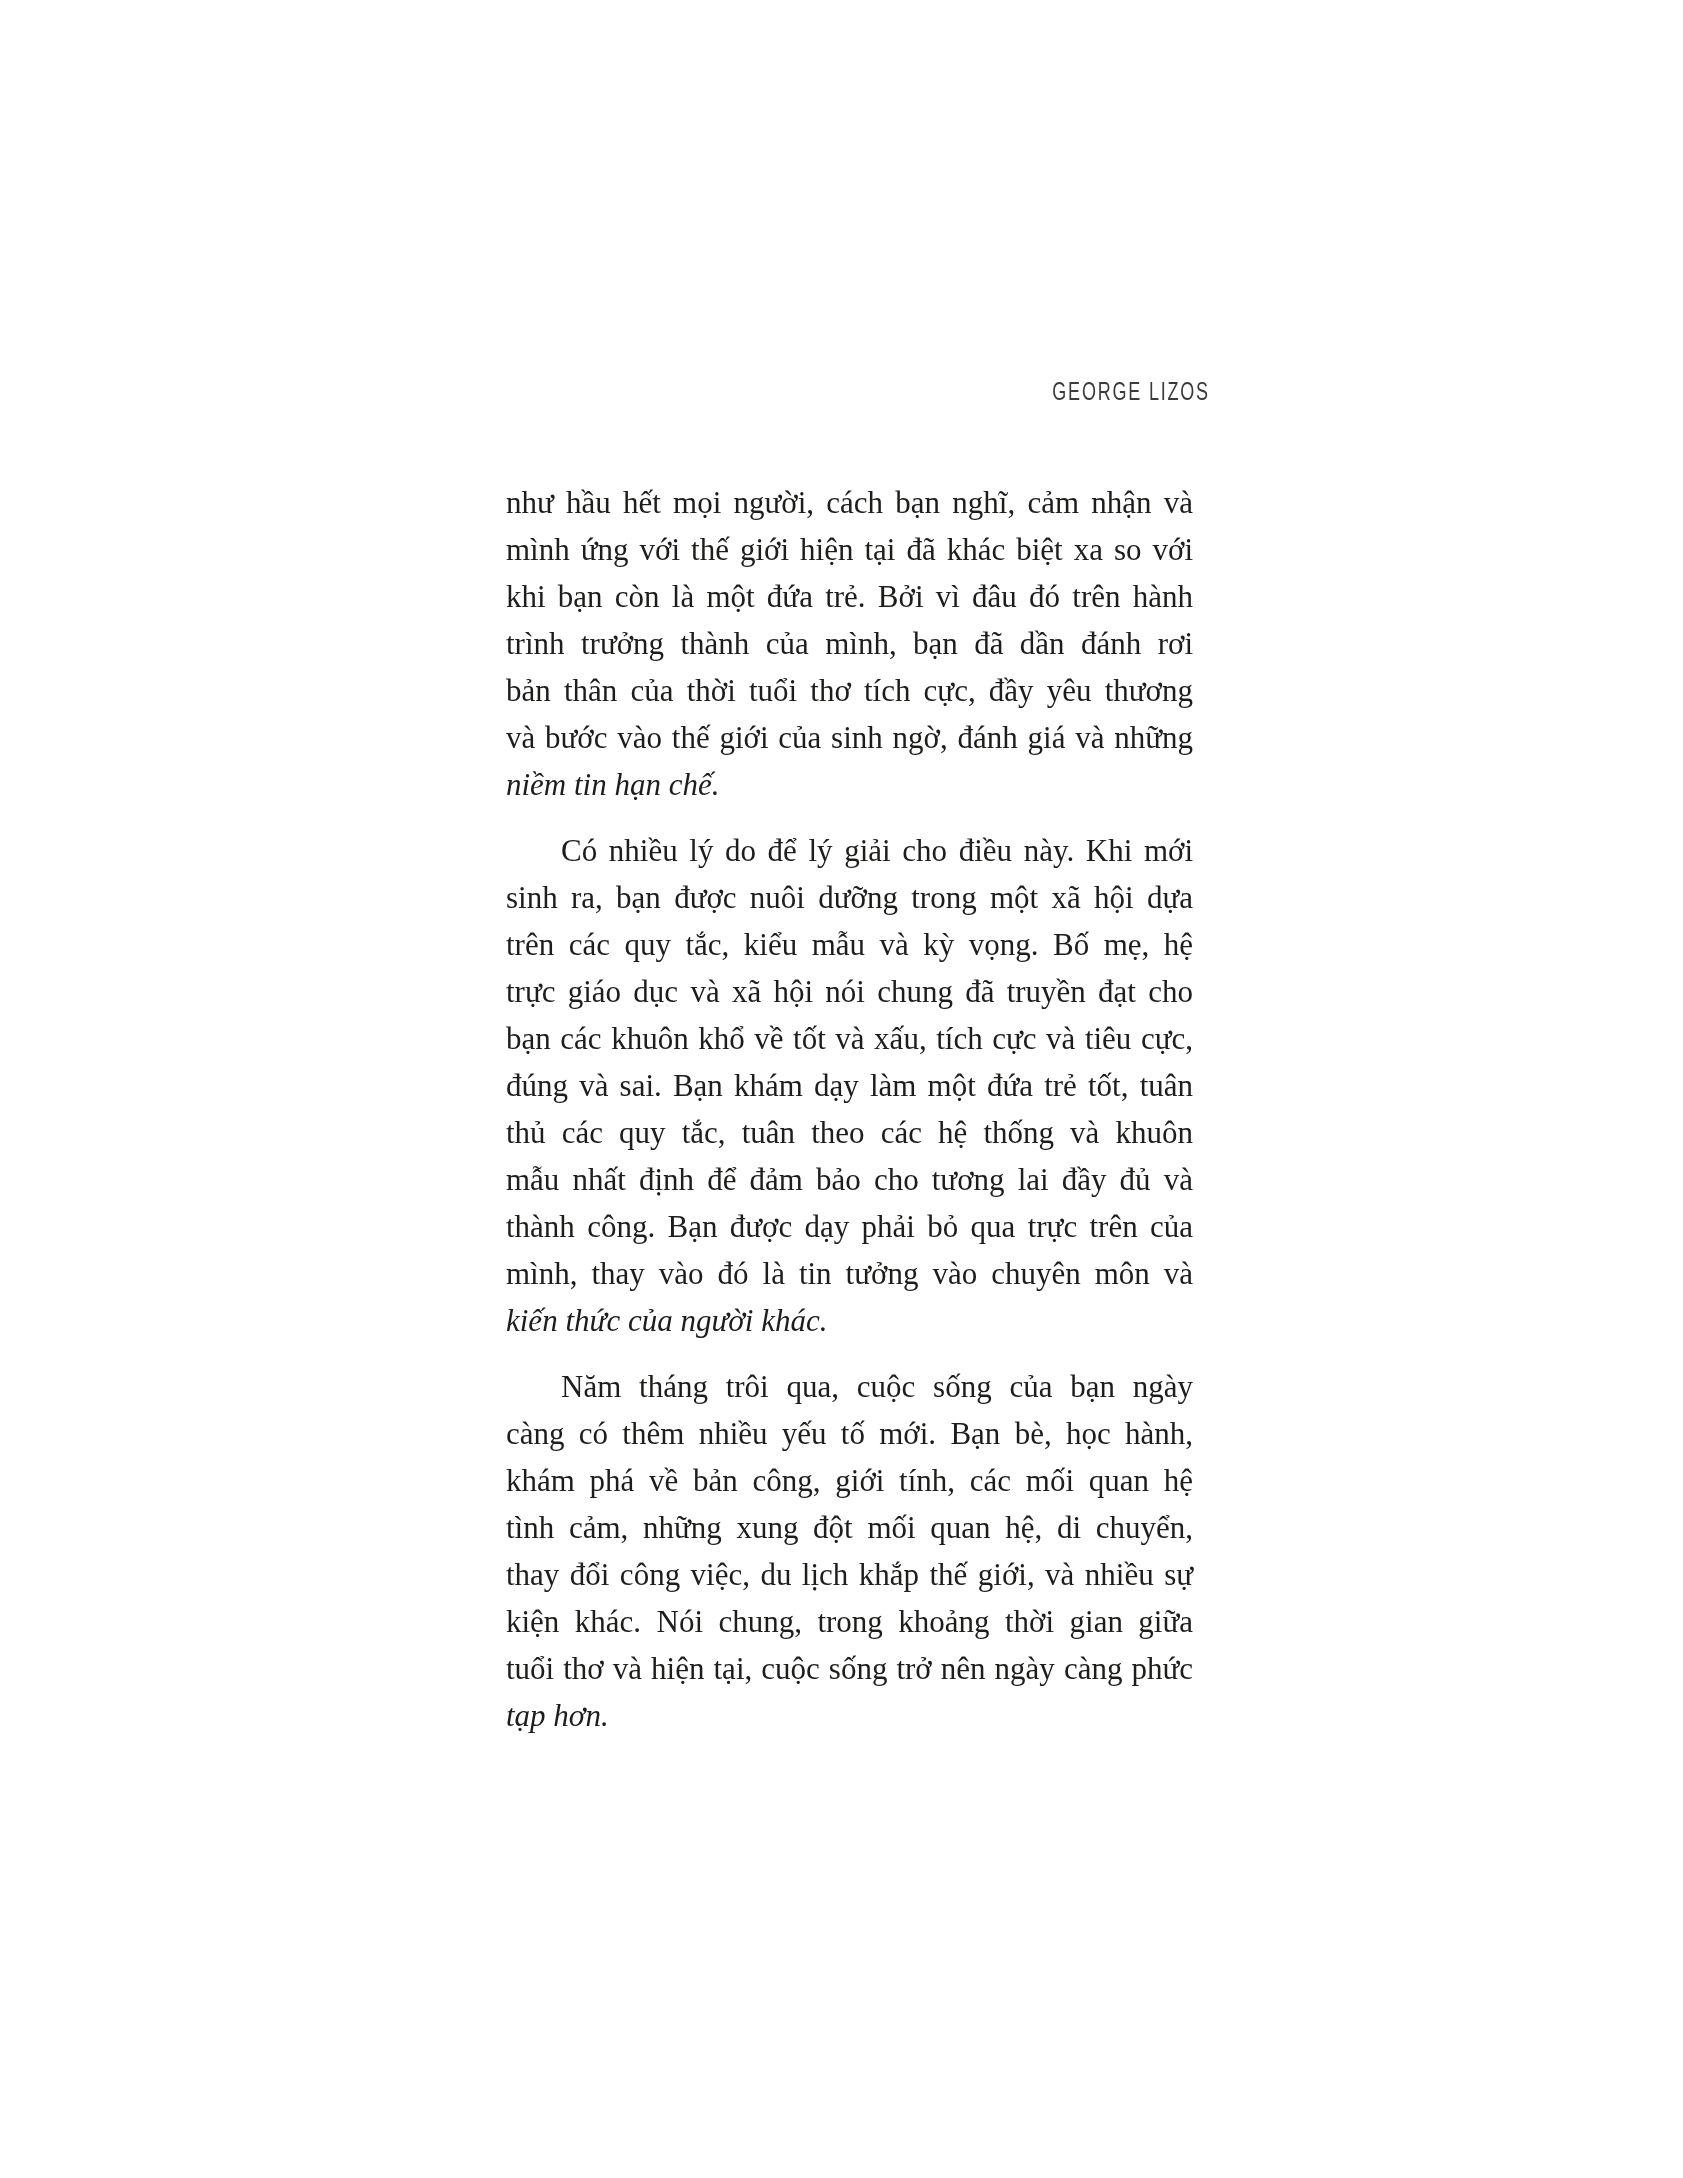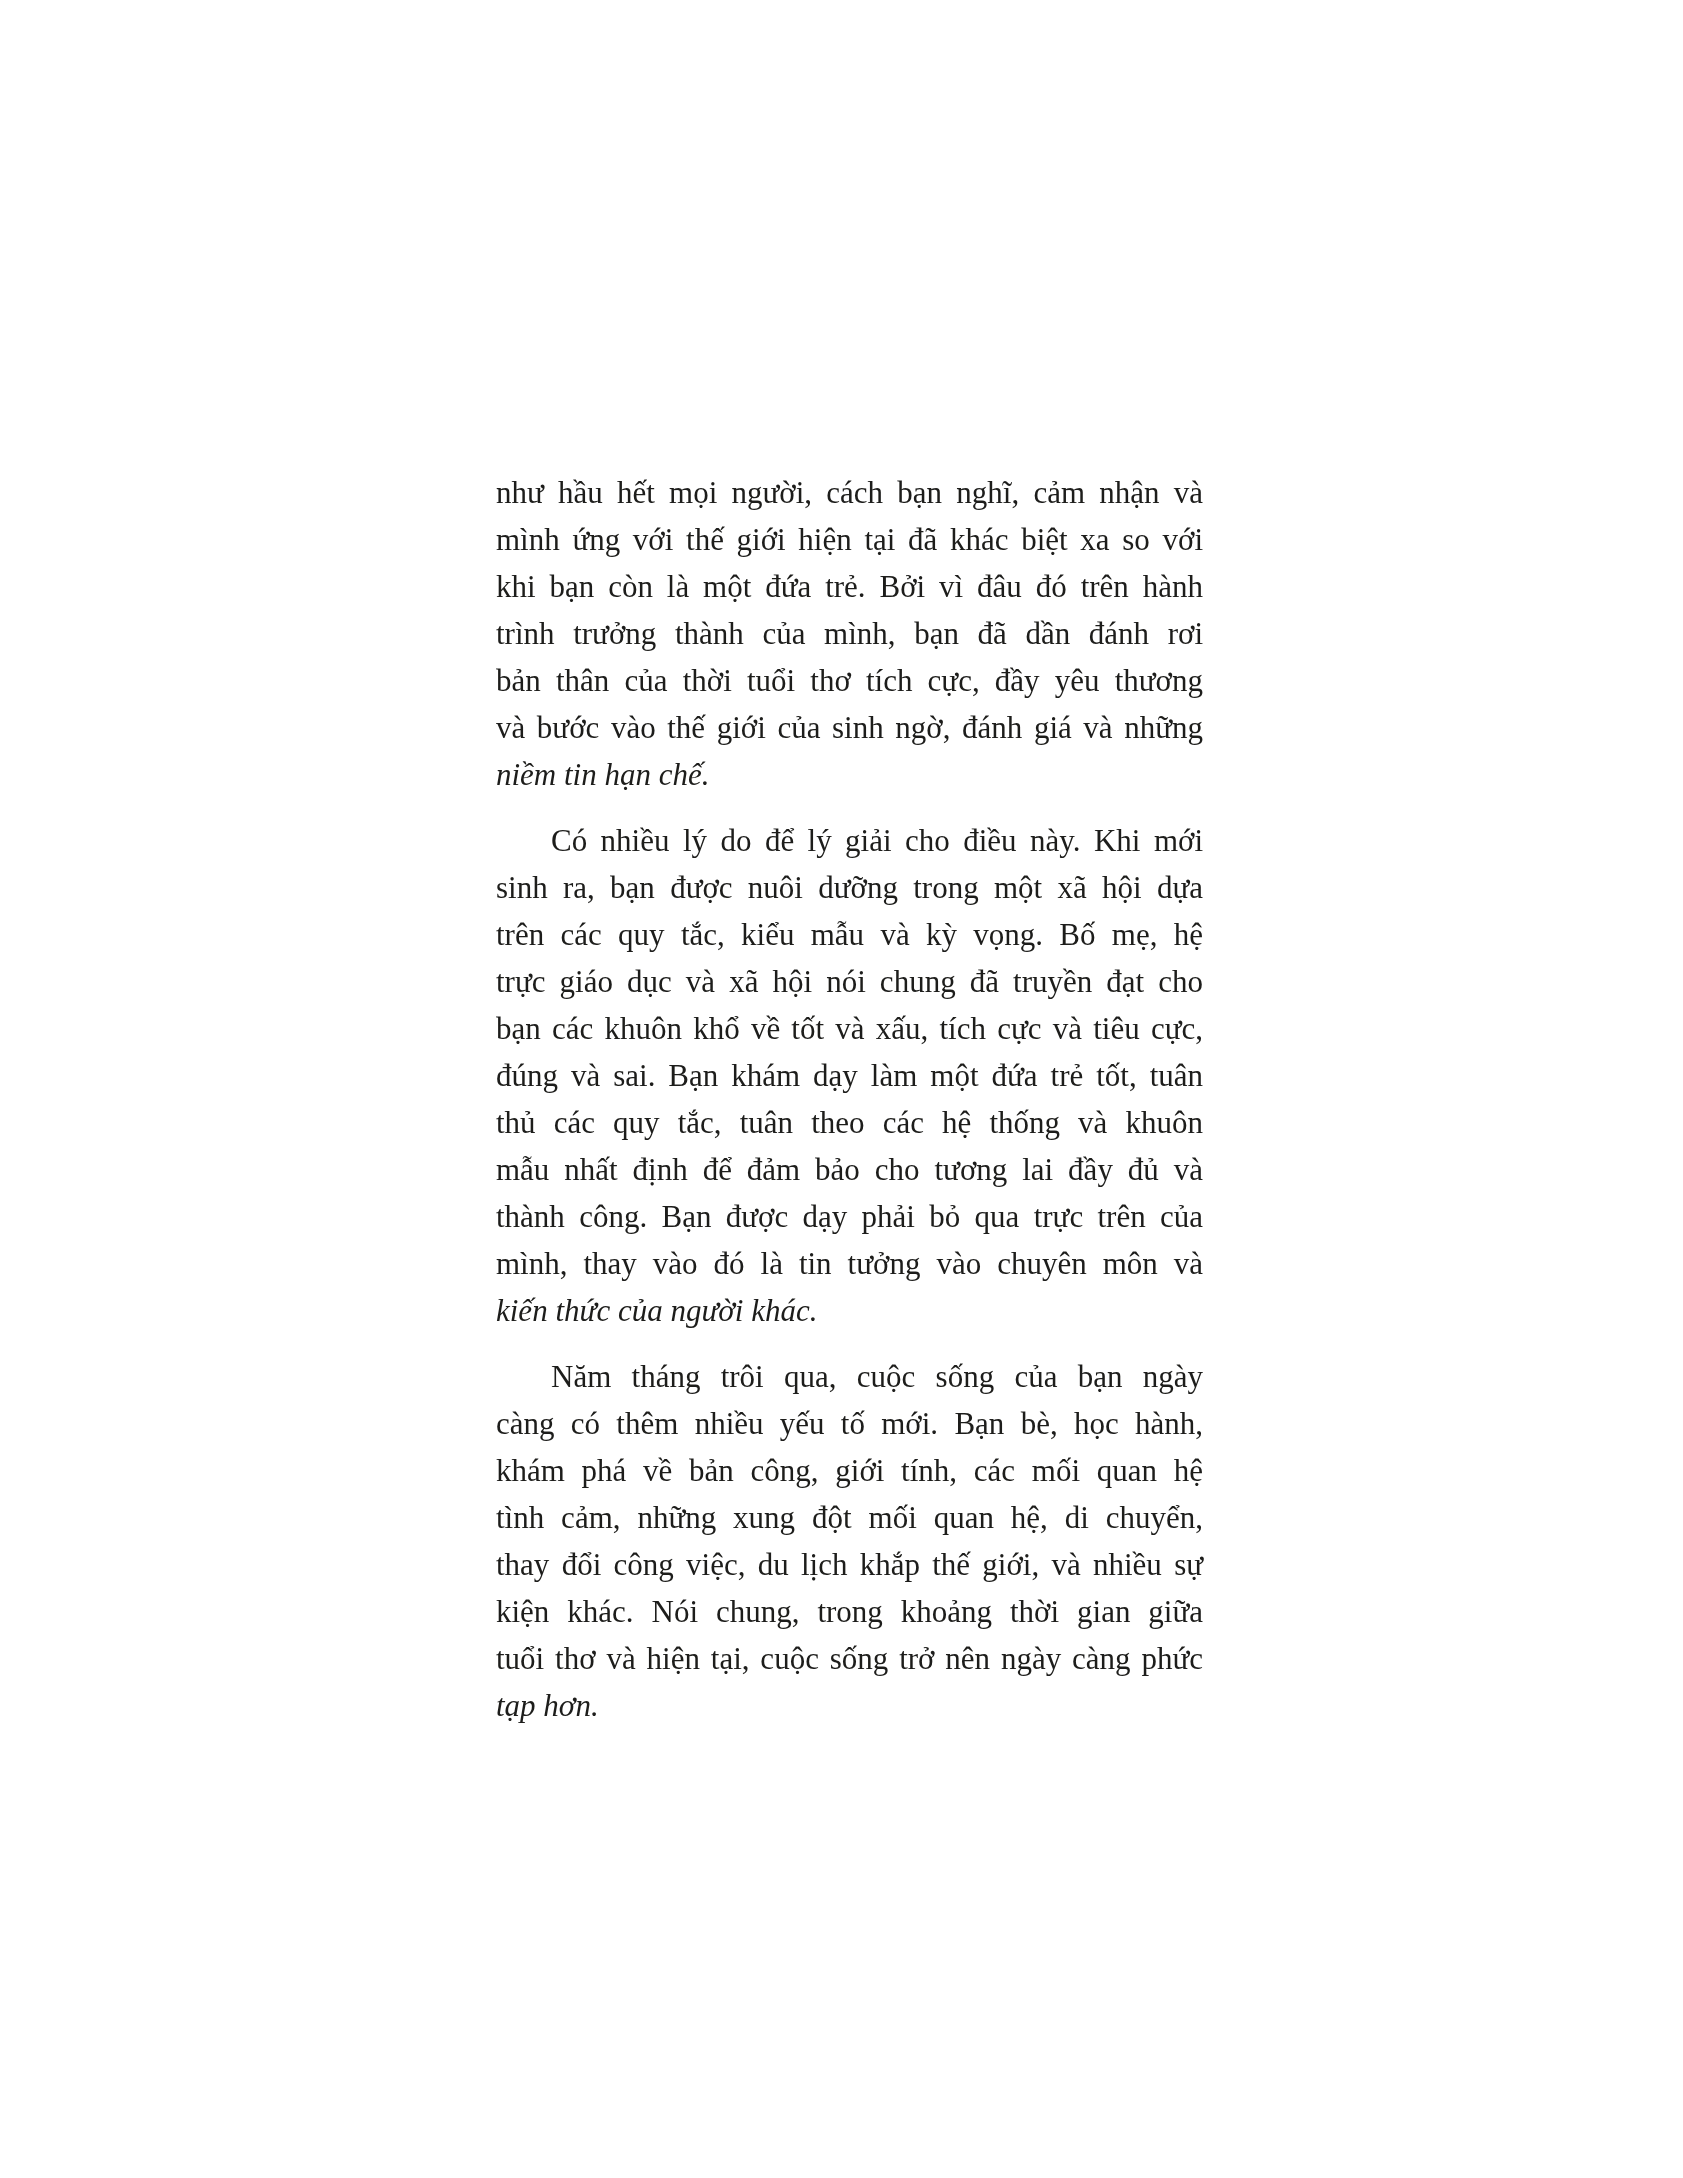--- a/index.html
+++ b/index.html
@@ -39,21 +39,21 @@
   }
   .body-text {
     position: absolute;
     top: 465px;
     left: 492px;
     width: 715px;
     font-size: 31px;
     line-height: 47px;
     color: #1d1d1b;
   }
-  .para { margin: 4px; }
+  .para { margin: 14px; }
   .para + .para { margin-top: 19px; }
   .line {
     text-align: justify;
     text-align-last: justify;
     white-space: normal;
     height: 47px;
     overflow: visible;
   }
   .line.last {
     text-align-last: left;
@@ -79,20 +79,23 @@
     color: #2e2e2d;
     transform: scaleX(0.78);
     transform-origin: 100% 50%;
   }
 </style>
 </head>
 <body>
 
 <div class="book-page">
 
+  <div class="running-head">
+    <span class="rh-text">GEORGE LIZOS</span>
+  </div>
 
   <div class="body-text">
 
     <div class="para">
       <div class="line">như hầu hết mọi người, cách bạn nghĩ, cảm nhận và</div>
       <div class="line">mình ứng với thế giới hiện tại đã khác biệt xa so với</div>
       <div class="line">khi bạn còn là một đứa trẻ. Bởi vì đâu đó trên hành</div>
       <div class="line">trình trưởng thành của mình, bạn đã dần đánh rơi</div>
       <div class="line">bản thân của thời tuổi thơ tích cực, đầy yêu thương</div>
       <div class="line">và bước vào thế giới của sinh ngờ, đánh giá và những</div>

